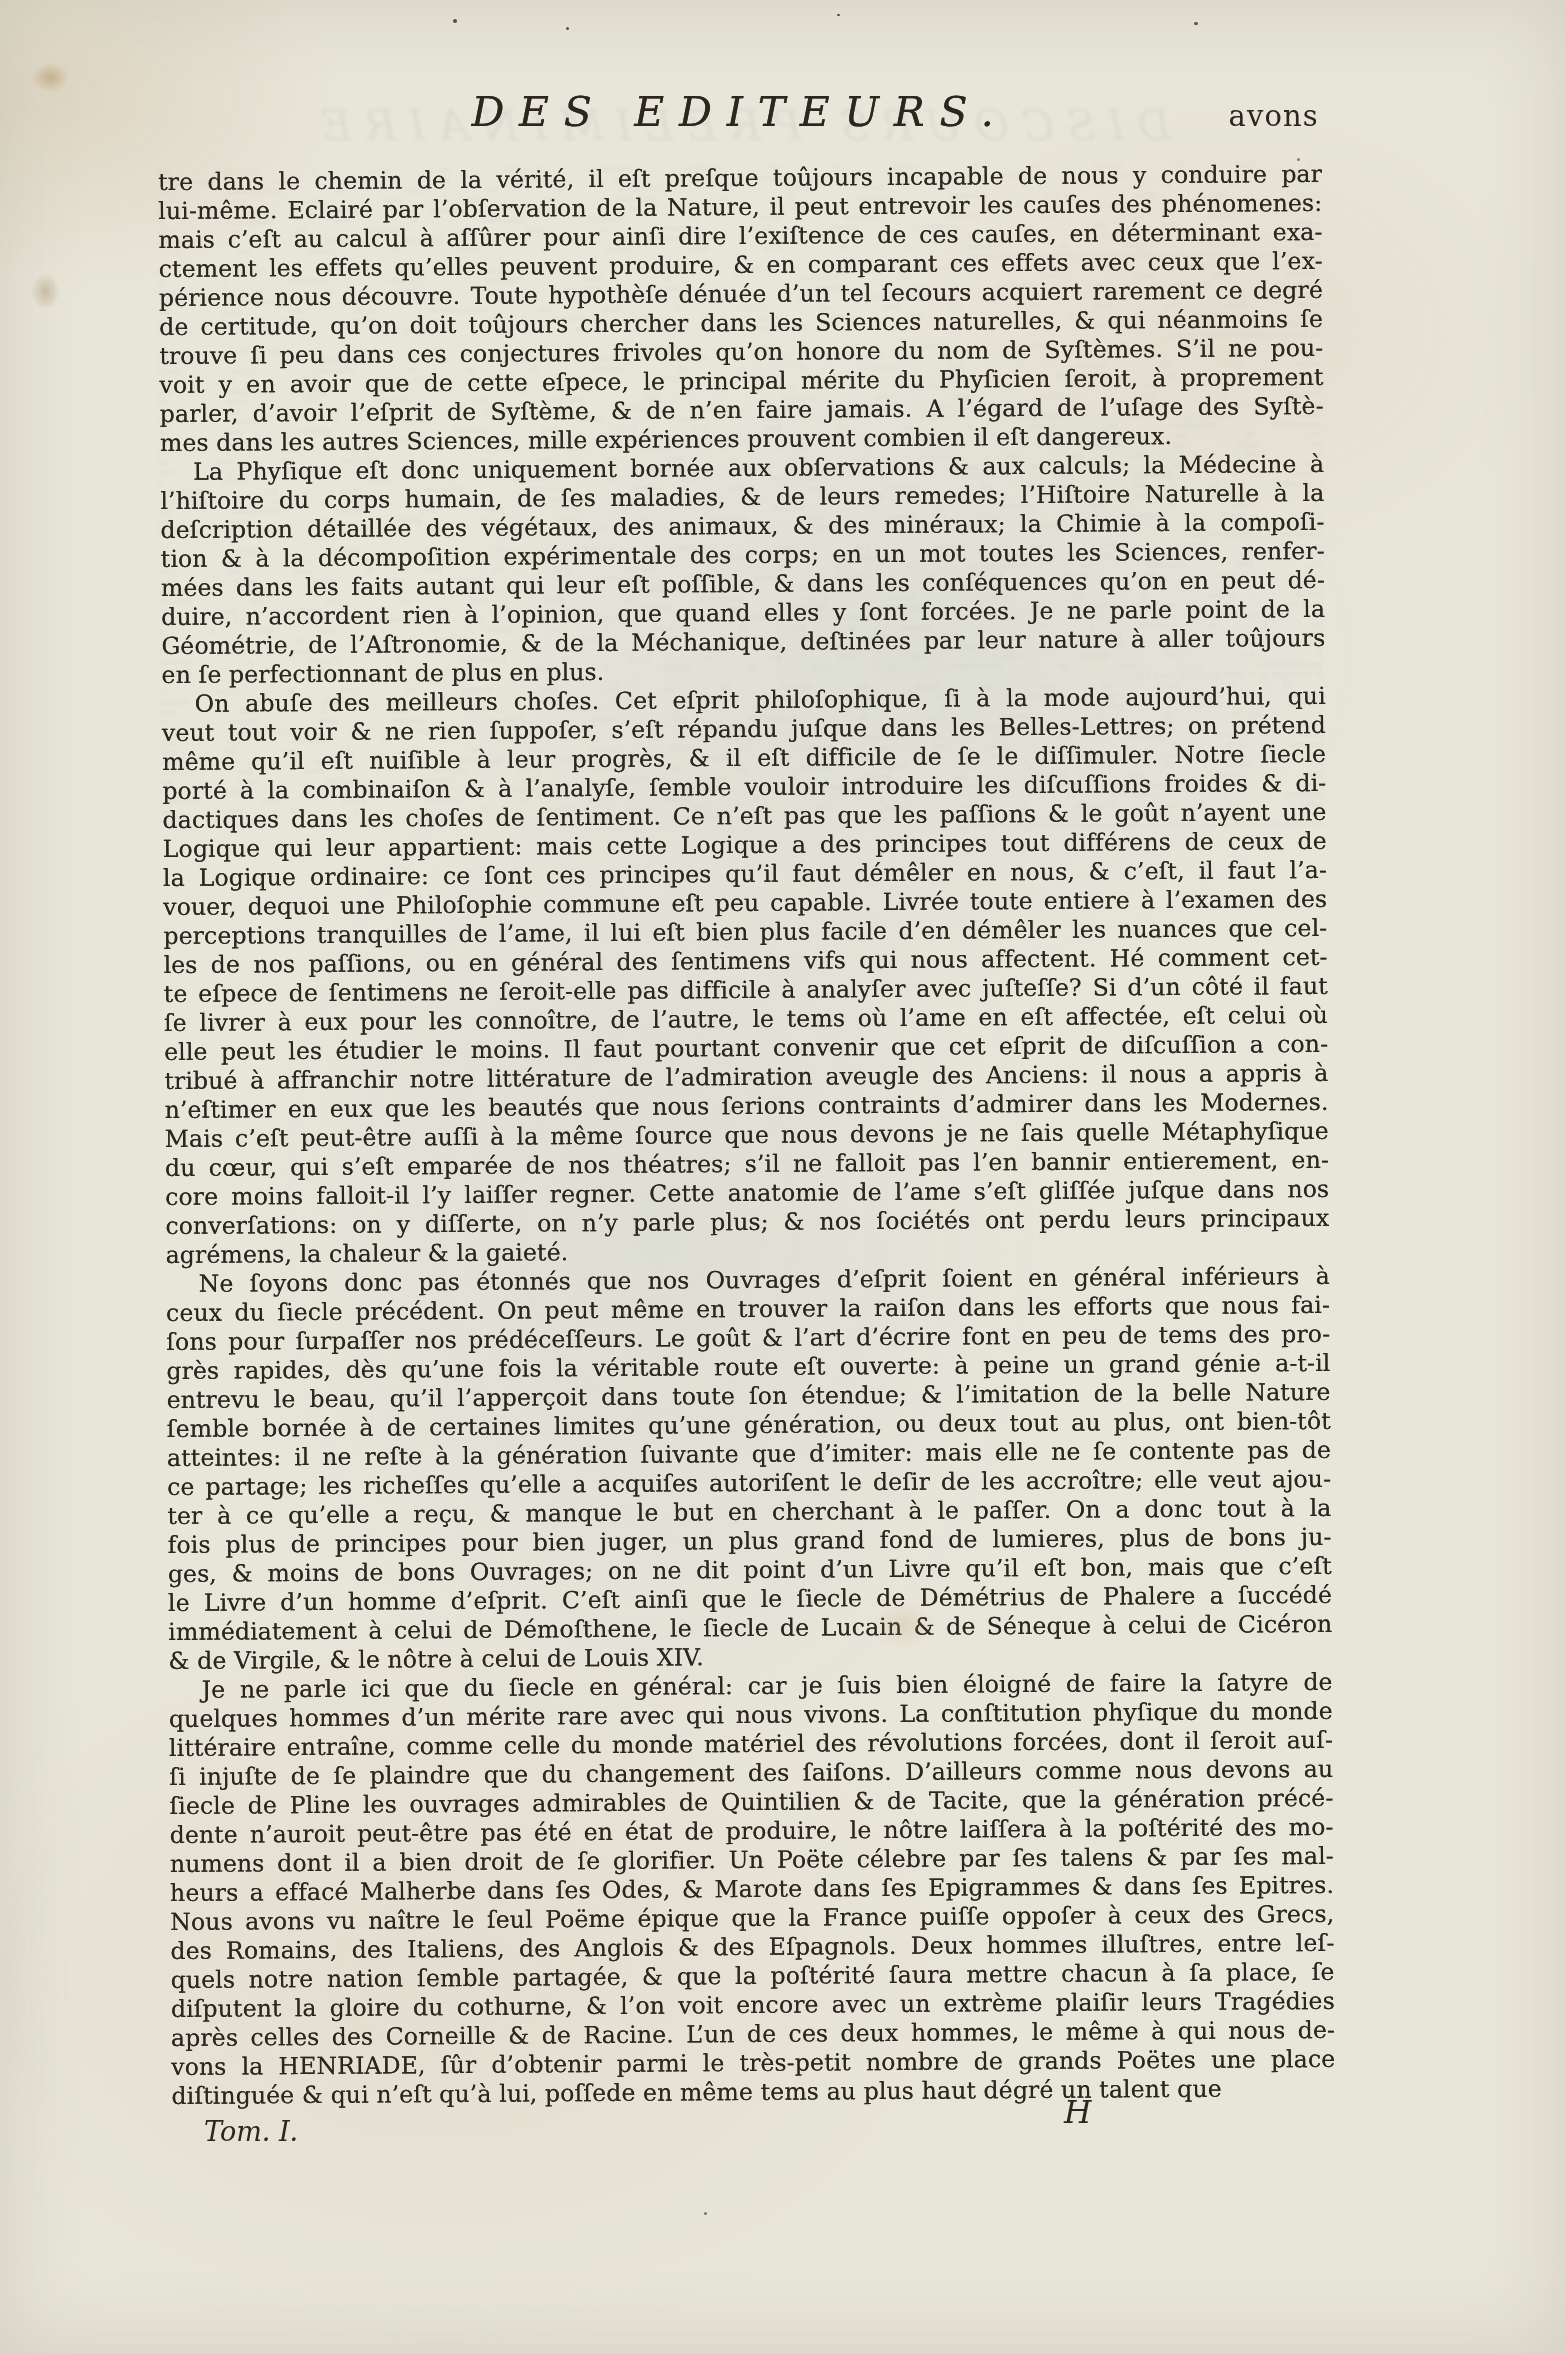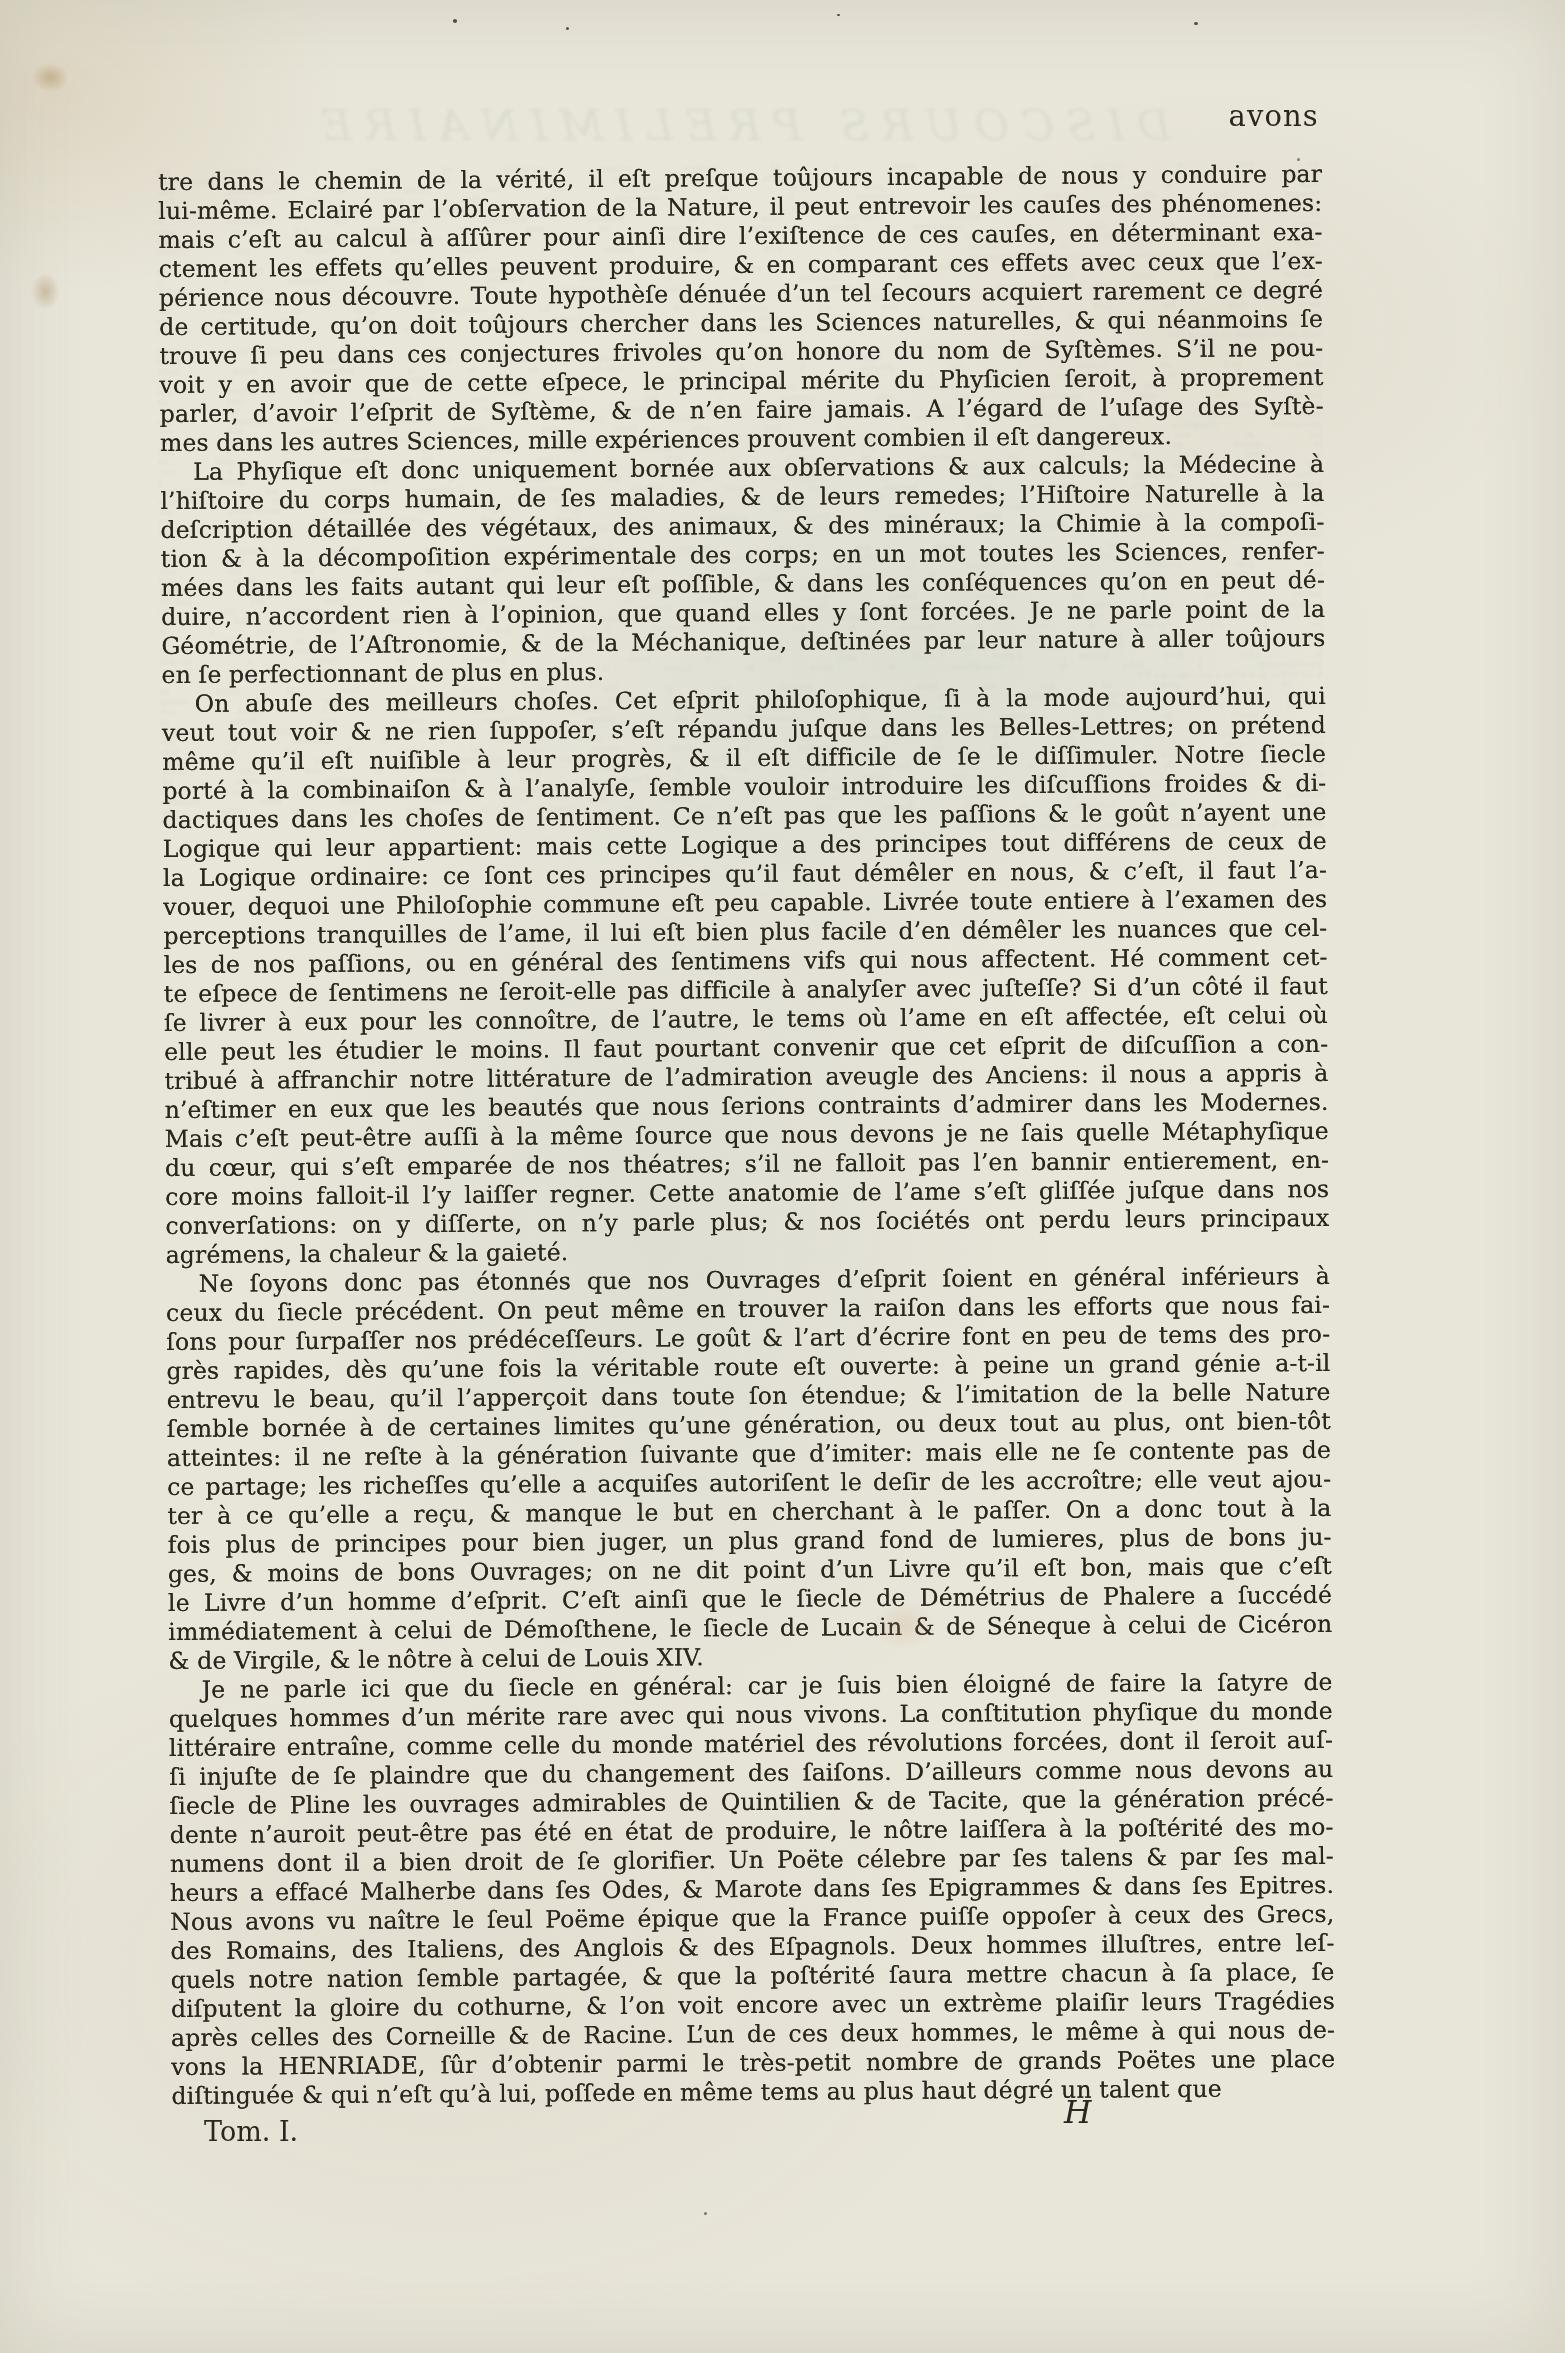--- a/index.html
+++ b/index.html
@@ -31,21 +31,21 @@
     text-shadow:0 0 0.5px rgba(43,38,31,.85);}
   .folio{position:absolute;right:3.2px;top:10.5px;font-size:29px;letter-spacing:1.1px;}
   .text-block{position:absolute;left:158px;top:164px;width:1164px;
     transform:rotate(-.4deg);transform-origin:50% 0;
     font-size:23.6px;line-height:29px;letter-spacing:0.1px;
     text-shadow:0 0 0.4px rgba(43,38,31,.8);}
   .line{text-align:justify;text-align-last:justify;}
   .line.last{text-align-last:left;}
   .line.indent{text-indent:33px;}
   .footer-row{position:absolute;left:158px;top:2094px;width:1164px;height:68px;}
-  .volume{position:absolute;left:46px;top:22px;font-size:27px;}
+  .volume{position:absolute;left:46px;top:22px;font-style:italic;font-size:27px;}
   .sig{position:absolute;left:906px;top:0;font-style:italic;font-size:31.5px;}
 </style>
 </head>
 <body style="--paper: #e8e5d9; --ink: #2b261f;">
 
 <div class="ghost-header">DISCOURS PRELIMINAIRE</div>
 <div class="ghost-wrap">
     <div class="line">tre dans le chemin de la vérité, il eſt preſque toûjours incapable de nous y conduire par</div>
     <div class="line">lui-même. Eclairé par l’obſervation de la Nature, il peut entrevoir les cauſes des phénomenes:</div>
     <div class="line">mais c’eſt au calcul à aſſûrer pour ainſi dire l’exiſtence de ces cauſes, en déterminant exa-</div>
@@ -109,20 +109,21 @@
     <div class="line">Nous avons vu naître le ſeul Poëme épique que la France puiſſe oppoſer à ceux des Grecs,</div>
     <div class="line">des Romains, des Italiens, des Anglois &amp; des Eſpagnols. Deux hommes illuſtres, entre leſ-</div>
     <div class="line">quels notre nation ſemble partagée, &amp; que la poſtérité ſaura mettre chacun à ſa place, ſe</div>
     <div class="line">diſputent la gloire du cothurne, &amp; l’on voit encore avec un extrème plaiſir leurs Tragédies</div>
     <div class="line">après celles des Corneille &amp; de Racine. L’un de ces deux hommes, le même à qui nous de-</div>
     <div class="line">vons la HENRIADE, ſûr d’obtenir parmi le très-petit nombre de grands Poëtes une place</div>
     <div class="line last">diſtinguée &amp; qui n’eſt qu’à lui, poſſede en même tems au plus haut dégré un talent que</div>
   </div>
 
 <div class="header-row">
+  <div class="title">DES EDITEURS.</div>
   <div class="folio">avons</div>
 </div>
 
 <div class="text-block">
     <div class="line">tre dans le chemin de la vérité, il eſt preſque toûjours incapable de nous y conduire par</div>
     <div class="line">lui-même. Eclairé par l’obſervation de la Nature, il peut entrevoir les cauſes des phénomenes:</div>
     <div class="line">mais c’eſt au calcul à aſſûrer pour ainſi dire l’exiſtence de ces cauſes, en déterminant exa-</div>
     <div class="line">ctement les effets qu’elles peuvent produire, &amp; en comparant ces effets avec ceux que l’ex-</div>
     <div class="line">périence nous découvre. Toute hypothèſe dénuée d’un tel ſecours acquiert rarement ce degré</div>
     <div class="line">de certitude, qu’on doit toûjours chercher dans les Sciences naturelles, &amp; qui néanmoins ſe</div>

